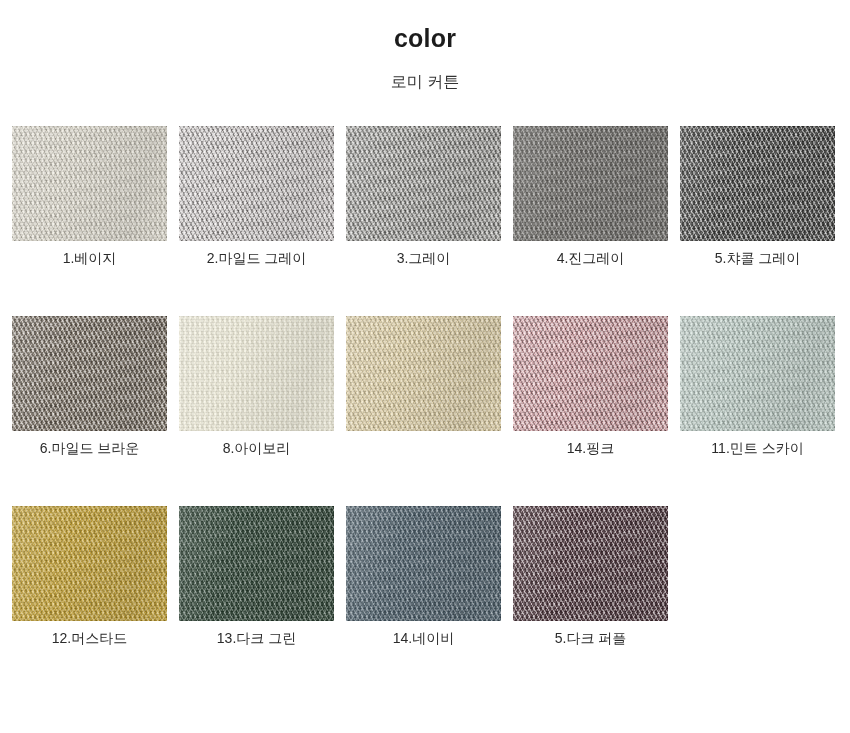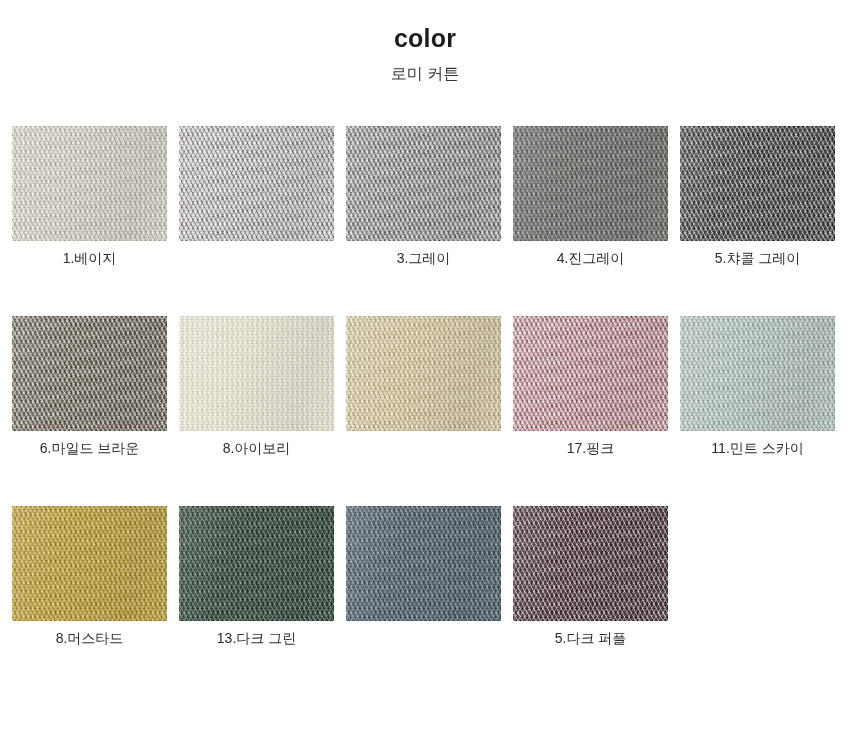--- a/index.html
+++ b/index.html
@@ -32,21 +32,21 @@
   .title {
     margin: 0;
     padding-top: 25px;
     font-size: 25px;
     font-weight: bold;
     letter-spacing: 0.2px;
     color: #1c1c1c;
     line-height: 1.1;
   }
   .subtitle {
-    margin: 0;
+    margin: 8px;
     padding-top: 12px;
     font-size: 16px;
     font-weight: normal;
     color: #333333;
     line-height: 1.1;
   }
 
   
   .grid {
     position: absolute;
@@ -152,20 +152,21 @@
     <h2 class="subtitle">로미 커튼</h2>
   </div>
 
   <div class="grid">
       <div class="cell">
         <div class="swatch" style="background-color: rgb(228, 224, 211);"></div>
         <p class="caption">1.베이지</p>
       </div>
       <div class="cell">
         <div class="swatch coarse" style="background-color: rgb(217, 212, 211);"></div>
+        <p class="caption">2.마일드 그레이</p>
       </div>
       <div class="cell">
         <div class="swatch coarse" style="background-color: rgb(169, 168, 164);"></div>
         <p class="caption">3.그레이</p>
       </div>
       <div class="cell">
         <div class="swatch" style="background-color: rgb(111, 109, 105);"></div>
         <p class="caption">4.진그레이</p>
       </div>
       <div class="cell">
@@ -178,36 +179,37 @@
       </div>
       <div class="cell">
         <div class="swatch smooth" style="background-color: rgb(241, 238, 219);"></div>
         <p class="caption">8.아이보리</p>
       </div>
       <div class="cell">
         <div class="swatch" style="background-color: rgb(230, 214, 171);"></div>
       </div>
       <div class="cell">
         <div class="swatch coarse" style="background-color: rgb(223, 168, 173);"></div>
-        <p class="caption">17.핑크</p>
+        <p class="caption">14.핑크</p>
       </div>
       <div class="cell">
         <div class="swatch" style="background-color: rgb(194, 210, 203);"></div>
         <p class="caption">11.민트 스카이</p>
       </div>
       <div class="cell">
         <div class="swatch" style="background-color: rgb(201, 165, 52);"></div>
-        <p class="caption">8.머스타드</p>
+        <p class="caption">12.머스타드</p>
       </div>
       <div class="cell">
         <div class="swatch" style="background-color: rgb(45, 68, 52);"></div>
         <p class="caption">13.다크 그린</p>
       </div>
       <div class="cell">
         <div class="swatch" style="background-color: rgb(76, 95, 107);"></div>
+        <p class="caption">14.네이비</p>
       </div>
       <div class="cell">
         <div class="swatch coarse" style="background-color: rgb(84, 56, 64);"></div>
         <p class="caption">5.다크 퍼플</p>
       </div>
     </div>
 
 </div>
 
 </body></html>

